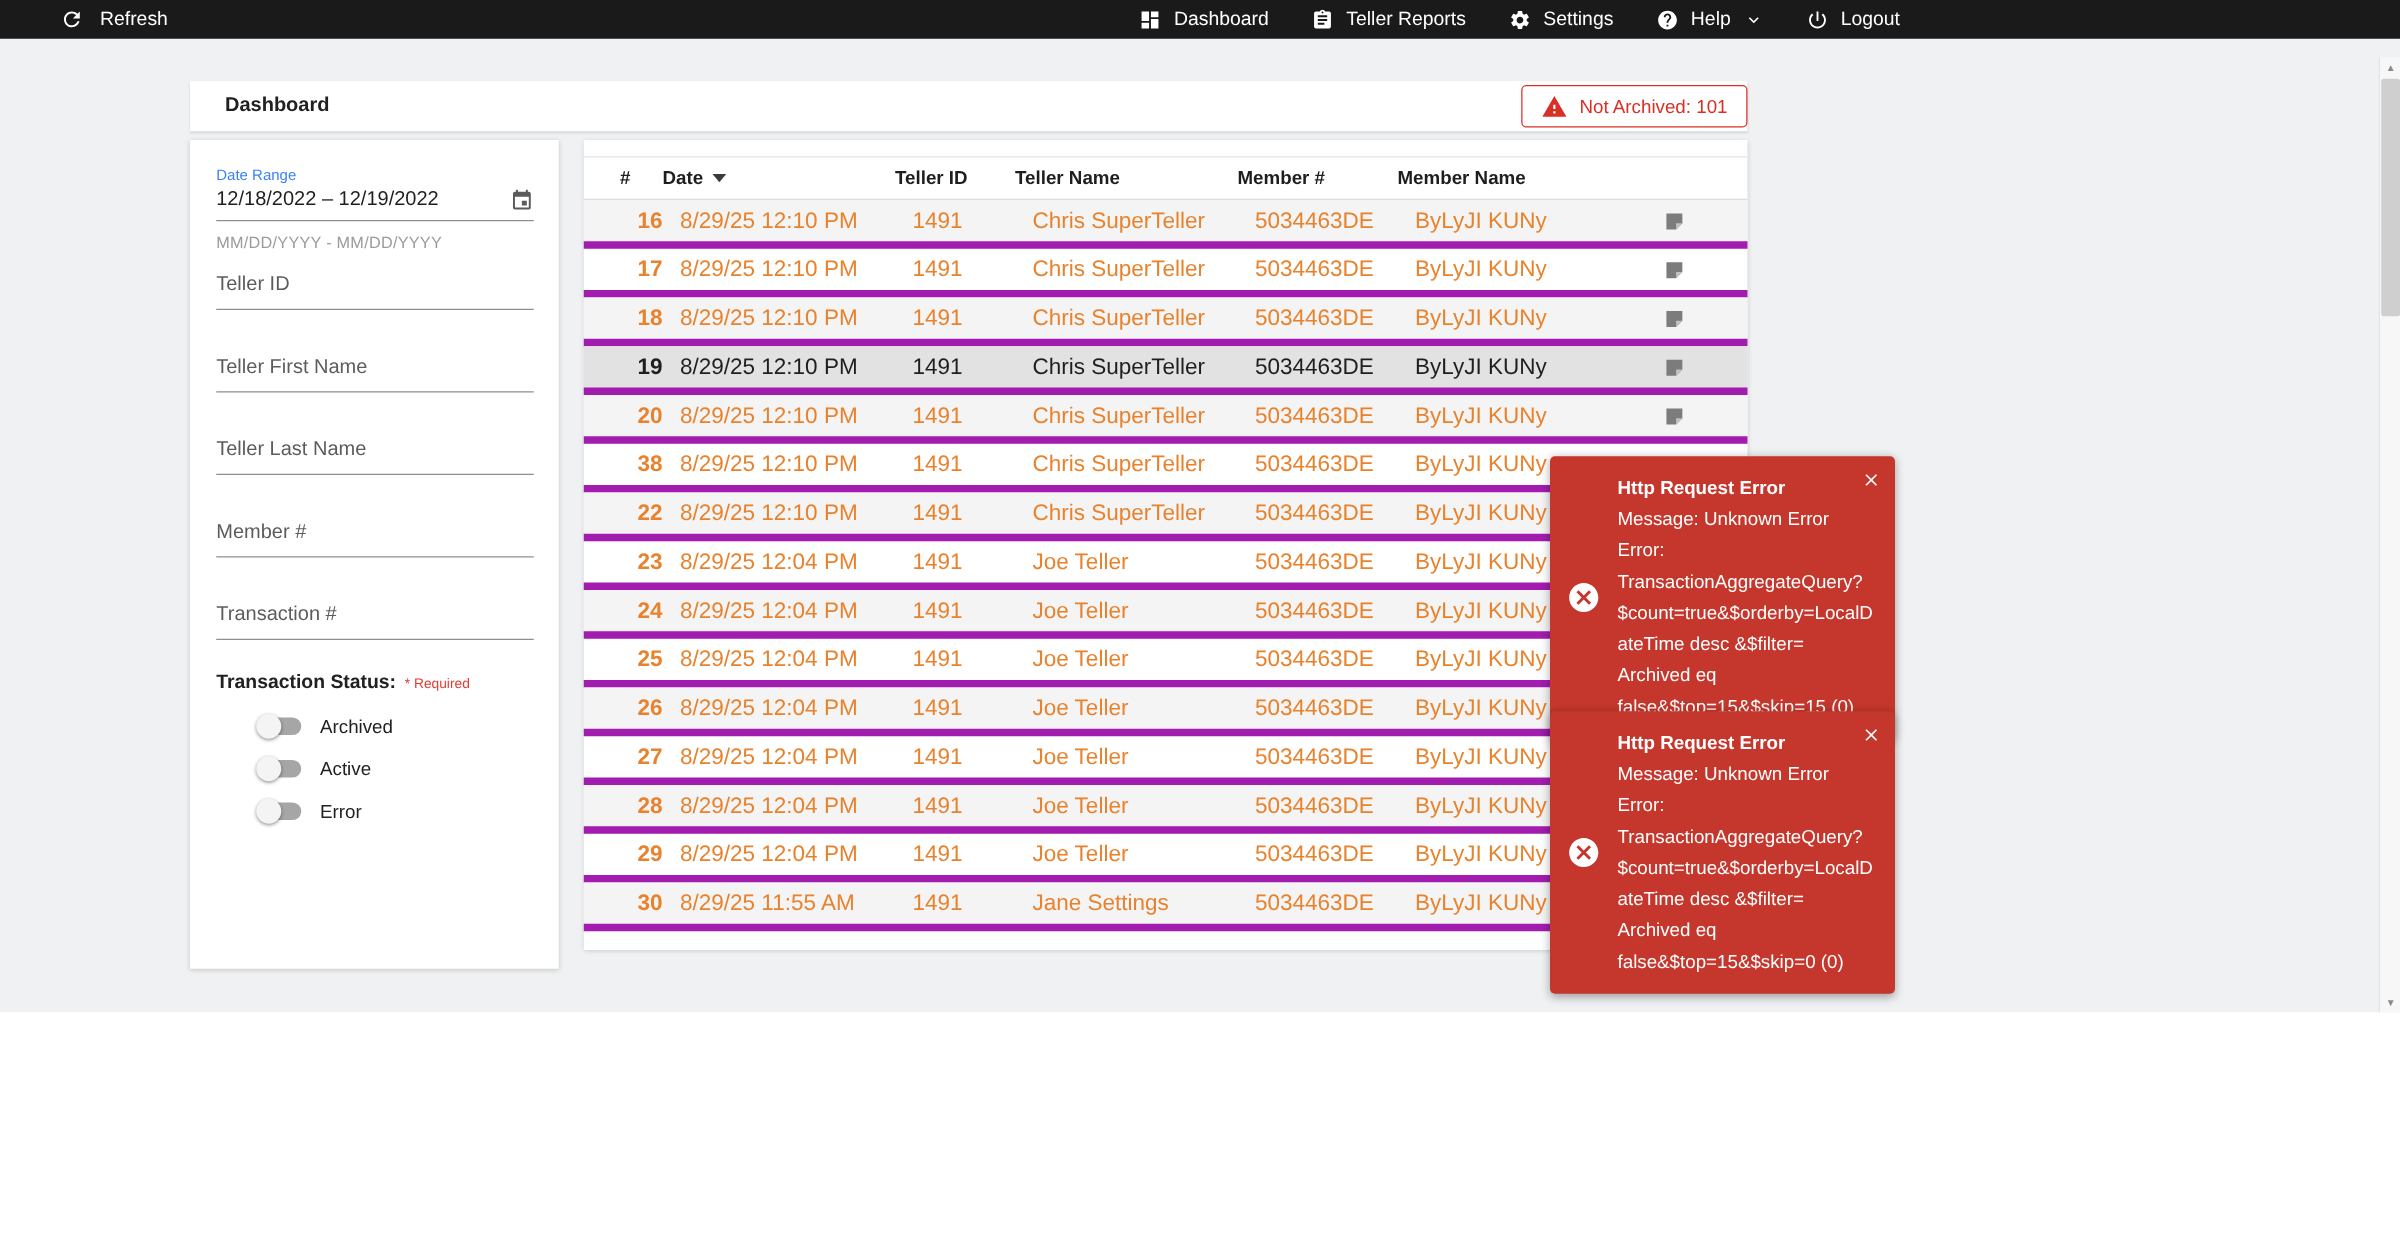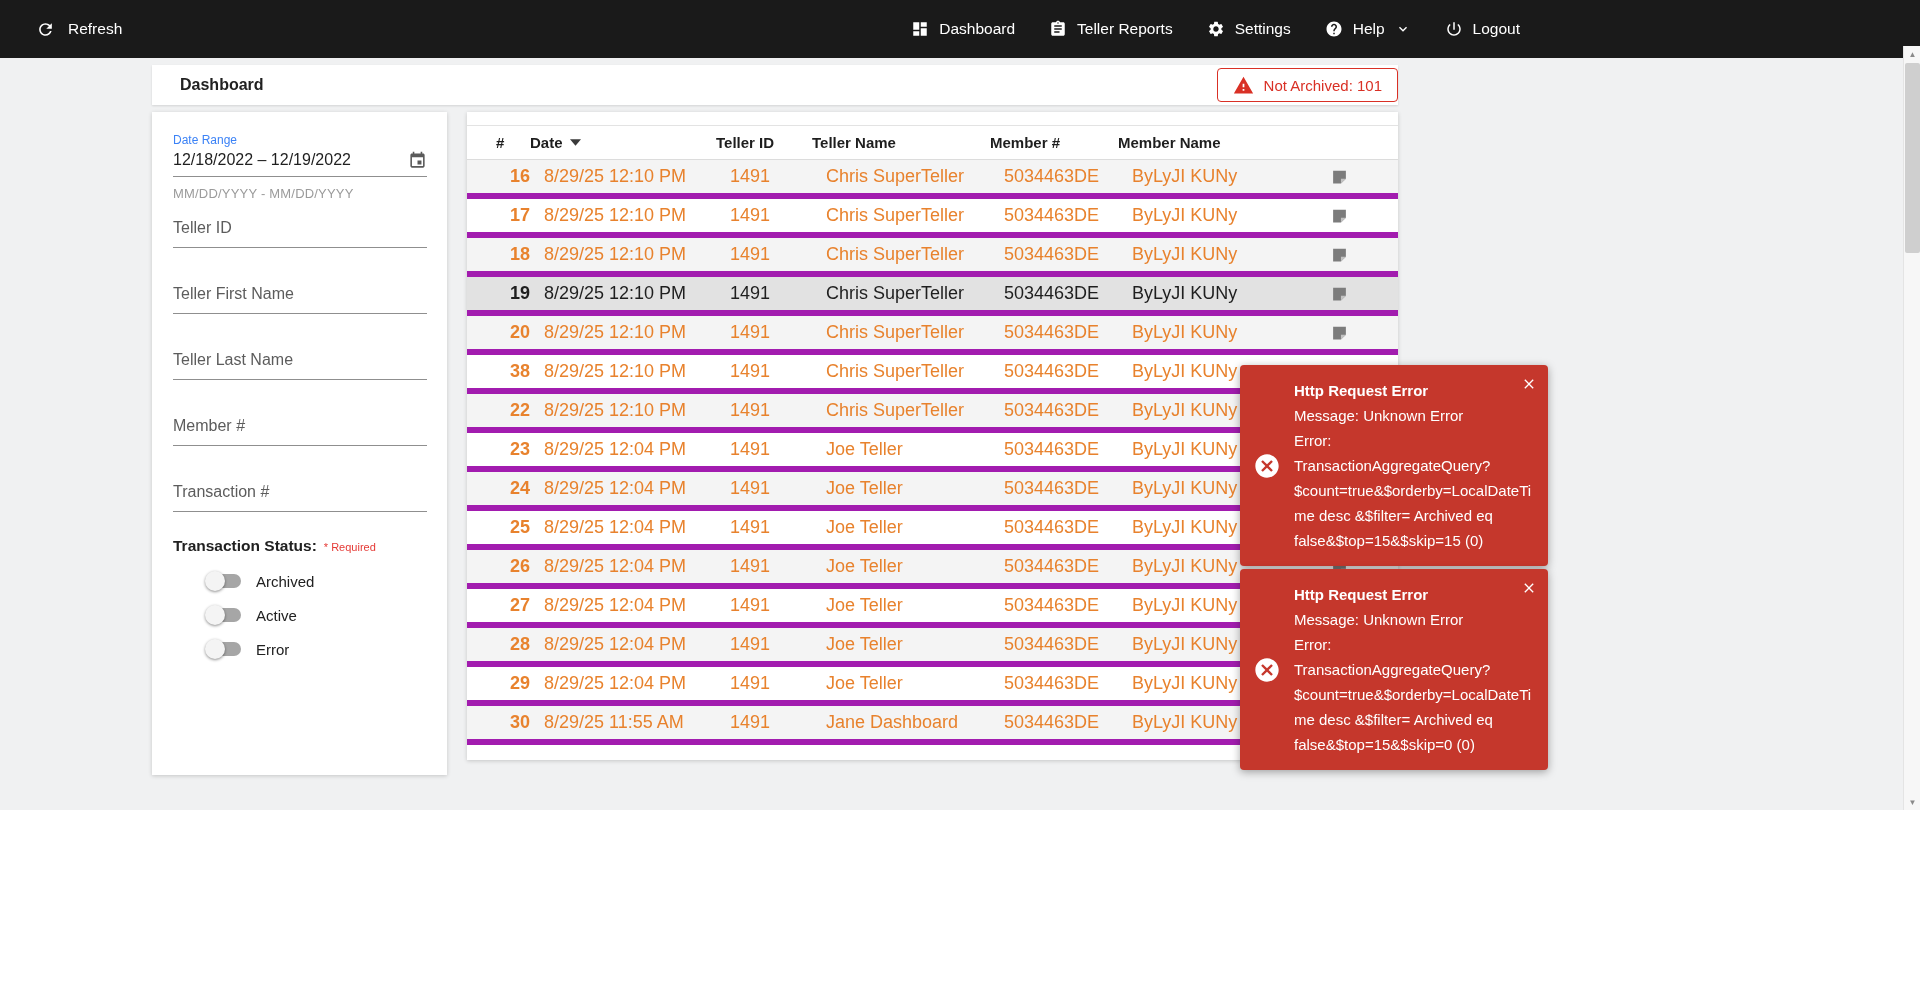--- a/index.html
+++ b/index.html
@@ -1,21 +1,21 @@
 <!DOCTYPE html>
 <html><head>
 <meta charset="utf-8">
 <style>
   * { margin:0; padding:0; box-sizing:border-box; }
   html,body { width:1920px; height:987px; background:#ffffff; font-family:"Liberation Sans", sans-serif; overflow:hidden; }
   .app { position:absolute; top:0; left:0; width:1920px; height:810px; background:#f0f1f2; }
   .below-area { position:absolute; top:810px; left:0; width:1920px; height:177px; background:#ffffff; }
 
   
-  .topnav { position:absolute; top:0; left:0; width:1920px; height:58px; background:#1a1a1a; display:flex; align-items:center; color:#fff; z-index:50; }
+  .topnav { position:absolute; top:0; left:0; width:1920px; height:31px; background:#1a1a1a; display:flex; align-items:center; color:#fff; z-index:50;padding-left:12px; }
   .nav-left { display:flex; align-items:center; gap:13px; padding-left:36px; cursor:pointer; font-size:15.5px; }
   .nav-right { margin-left:auto; display:flex; align-items:center; gap:34px; padding-right:400px; }
   .nav-item { display:flex; align-items:center; gap:10px; font-size:15.5px; cursor:pointer; white-space:nowrap; }
   .nav-item svg, .nav-left svg { display:block; }
 
   
   .header-strip { position:absolute; left:152px; top:65px; width:1246px; height:40px; background:#fff; display:flex; align-items:center; box-shadow:0 1px 2px rgba(0,0,0,.12); }
   .page-title { font-size:16px; font-weight:bold; color:#212121; padding-left:28px; }
   .badge { position:absolute; right:0; top:3px; height:34px; display:flex; align-items:center; gap:10px; padding:0 15px; background:#fff; border:1px solid #d93025; border-radius:4px; color:#d93025; font-size:15px; cursor:pointer; }
 
@@ -49,21 +49,21 @@
   .thead { height:35px; border-top:1px solid #e3e3e3; border-bottom:1px solid #dcdcdc; font-size:15px; font-weight:bold; color:#1e1e1e; }
   .th-date { display:flex; align-items:center; gap:7px; cursor:pointer; }
   .trow { height:39px; font-size:18px; color:#e8822d; border-bottom:6px solid #a21caf; cursor:pointer;padding-left:43px; }
   .trow.shaded { background:#f4f4f4; }
   .trow.selected { background:#e2e2e2; color:#1f1f1f; }
   .td.num { font-weight:bold; }
   .icon-cell { display:flex; }
   .note-ic { width:17px; height:17px; cursor:pointer; }
 
   
-  .toast { position:absolute; left:1240px; width:308px; min-height:201px; background:#c5372c; border-radius:4px; color:#fff; box-shadow:0 2px 8px rgba(0,0,0,.35); padding:13px 14px 13px 54px; font-size:15px; line-height:25px; z-index:60; }
+  .toast { position:absolute; left:1240px; width:276px; min-height:201px; background:#c5372c; border-radius:4px; color:#fff; box-shadow:0 2px 8px rgba(0,0,0,.35); padding:13px 14px 13px 54px; font-size:15px; line-height:25px; z-index:60; }
   .toast .err-icon { position:absolute; left:13px; top:50%; transform:translateY(-50%); width:28px; height:28px; }
   .toast .t-close { position:absolute; right:11px; top:11px; width:16px; height:16px; cursor:pointer; }
   .toast .t-title { font-weight:bold; }
   .toast .t-detail { overflow-wrap:break-word; word-break:break-word; }
 
   
   .statusbar { position:absolute; top:780px; left:0; width:1920px; height:28px; background:#e6e6e6; border-top:1px solid #c8c8c8; font-size:13px; color:#141414; z-index:40; }
   .sb-item { position:absolute; top:0; line-height:27px; white-space:nowrap; }
   .sb-bold { font-weight:bold; }
   .sb-item b { font-weight:bold; }
@@ -399,21 +399,21 @@
       <svg class="note-ic" viewBox="0 0 24 24">
               <path fill="#7c7c7c" d="M3 4h18v11l-7 7H3z"></path>
               <path fill="#c2c2c2" d="M14 22v-7h7z"></path>
             </svg>
     </div>
   </div>
         <div class="trow shaded">
     <div class="td num">30</div>
     <div class="td">8/29/25 11:55 AM</div>
     <div class="td">1491</div>
-    <div class="td">Jane Dashboard</div>
+    <div class="td">Jane Settings</div>
     <div class="td">5034463DE</div>
     <div class="td">ByLyJI KUNy</div>
     <div class="td icon-cell">
       <svg class="note-ic" viewBox="0 0 24 24">
               <path fill="#7c7c7c" d="M3 4h18v11l-7 7H3z"></path>
               <path fill="#c2c2c2" d="M14 22v-7h7z"></path>
             </svg>
     </div>
   </div>
       </div>

